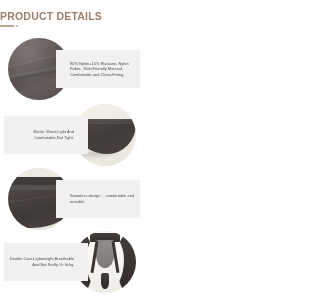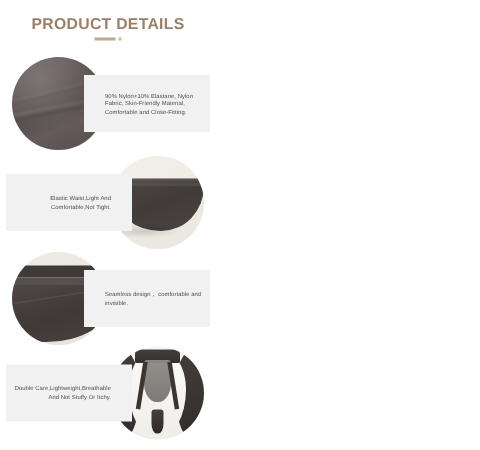--- a/index.html
+++ b/index.html
@@ -5,21 +5,21 @@
   html,body{margin:0;padding:0;}
   body{
     width:144px;height:300px;overflow:hidden;
     background:#ffffff;
     font-family:"Liberation Sans","DejaVu Sans",sans-serif;
     -webkit-font-smoothing:antialiased;
   }
   .page{position:relative;width:144px;height:300px;background:#fff;}
 
   
-  .header{position:absolute;left:0;top:10px;width:144px;text-align:center;}
+  .header{position:absolute;left:0;top:10px;width:144px;text-align:left;}
   .title{
     font-size:10.5px;font-weight:700;letter-spacing:.2px;
     color:#9d7f68;line-height:12px;white-space:nowrap;
   }
   .divider-dot{
     display:inline-block;vertical-align:middle;
     width:2px;height:2px;background:#c3a98f;margin-left:2px;opacity:.8;
   }
   .divider-wrap{line-height:0;margin-top:3px;}
   .divider-bar{display:inline-block;vertical-align:middle;width:14px;height:2px;background:#c0a punkt;background:#c0a88f;}

